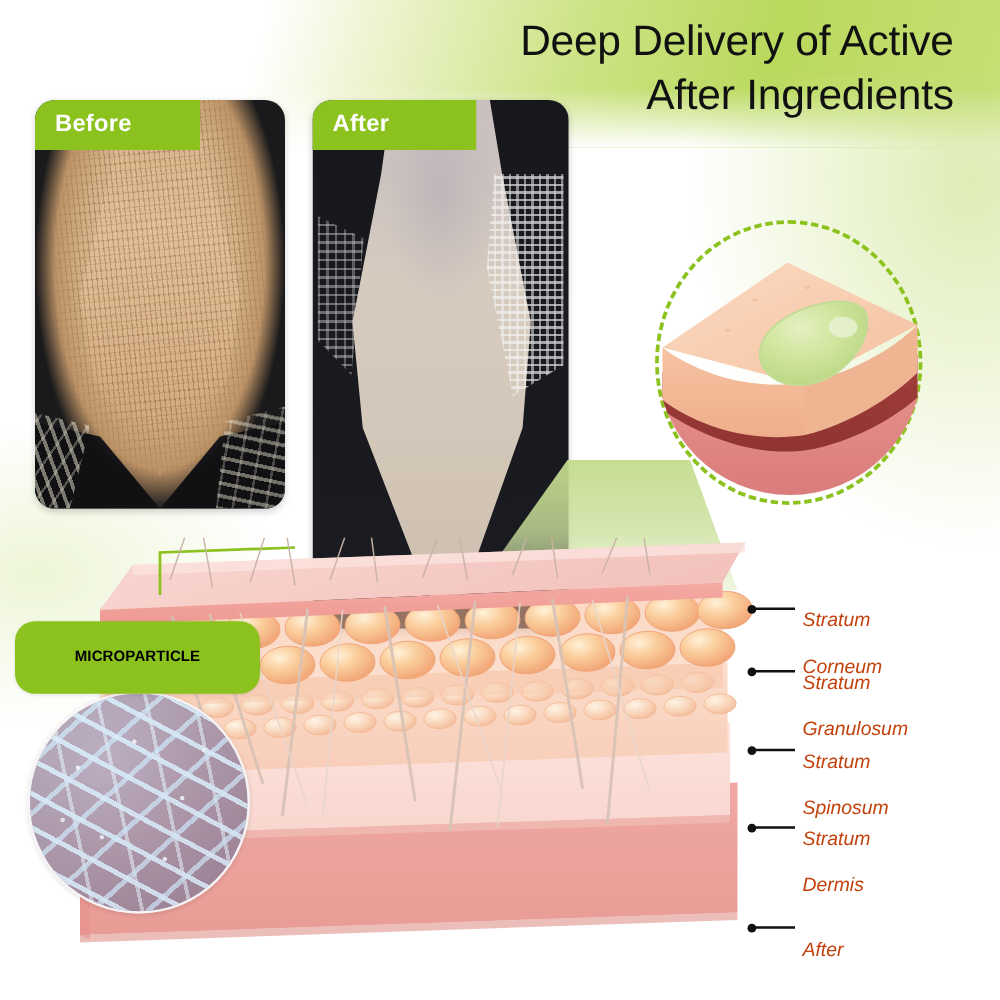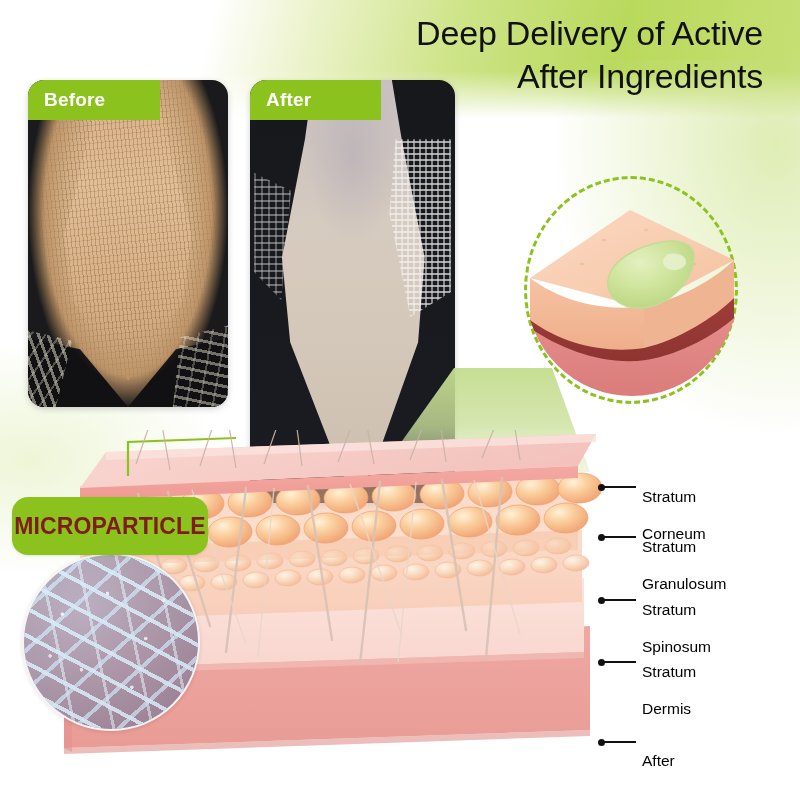--- a/index.html
+++ b/index.html
@@ -163,21 +163,21 @@
 
   
   #skin-diagram { position:absolute; left:50px; top:430px; width:570px; height:340px; }
 
   
   #mp-badge {
     position:absolute; left:12px; top:497px;
     width:196px; height:58px;
     background:#8CC21E; border-radius:16px;
     display:flex; align-items:center; justify-content:center;
-    color:#7f1d1d; font-size:23px; font-weight:700; line-height:1.16;
+    color:#000000; font-size:12px; font-weight:700; line-height:1.16;
     letter-spacing:.1px;
     box-shadow:0 1px 3px rgba(0,0,0,.10);
     z-index:8;
   }
 
   
   #micro-circle {
     position:absolute; left:22px; top:553px; width:178px; height:178px;
     border-radius:50%;
     overflow:hidden;
@@ -207,22 +207,23 @@
       radial-gradient(circle at 15% 58%, rgba(255,255,255,.8) 0 1.5px, rgba(0,0,0,0) 2px);
   }
   #micro-circle .tint {
     position:absolute; inset:0;
     background:linear-gradient(145deg, rgba(200,225,240,.30), rgba(170,130,160,.18));
   }
 
   
   .layer-label {
     position:absolute;
-    font-size:15.5px; line-height:1.2; color:#000000;
+    font-size:15.5px; line-height:1.2; color:#c2410c;
     white-space:pre-line;
+    font-style:italic;
   }
   .leader { position:absolute; left:598px; }
   .leader .dot {
     position:absolute; left:0; top:-3.5px; width:7px; height:7px;
     background:#111; border-radius:50%;
   }
   .leader .bar {
     position:absolute; left:3px; top:-1px; width:35px; height:2px; background:#111;
   }
 </style>

